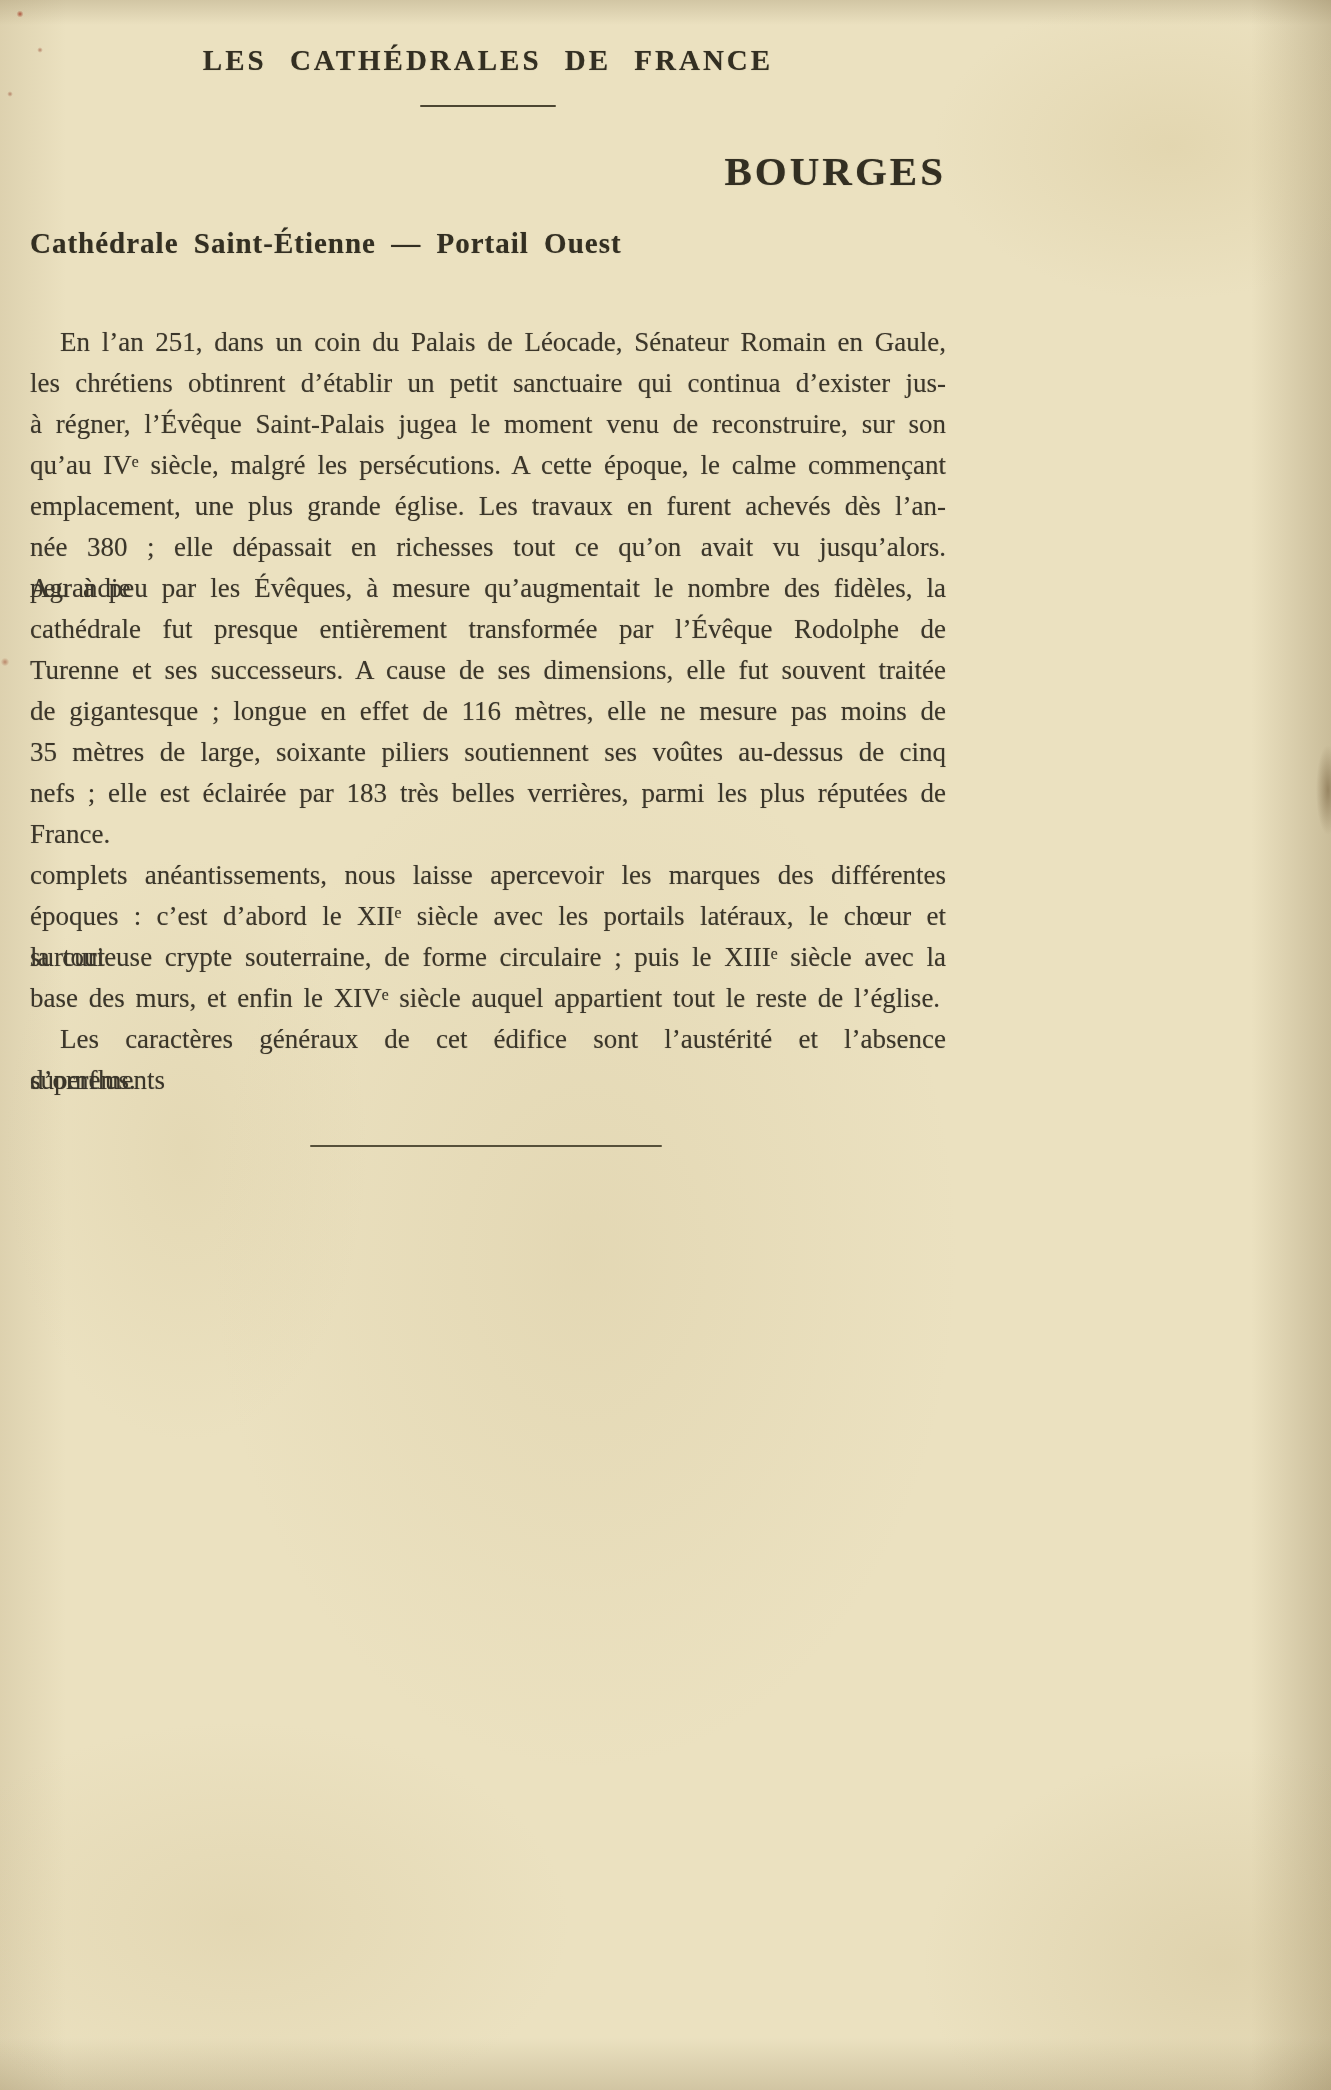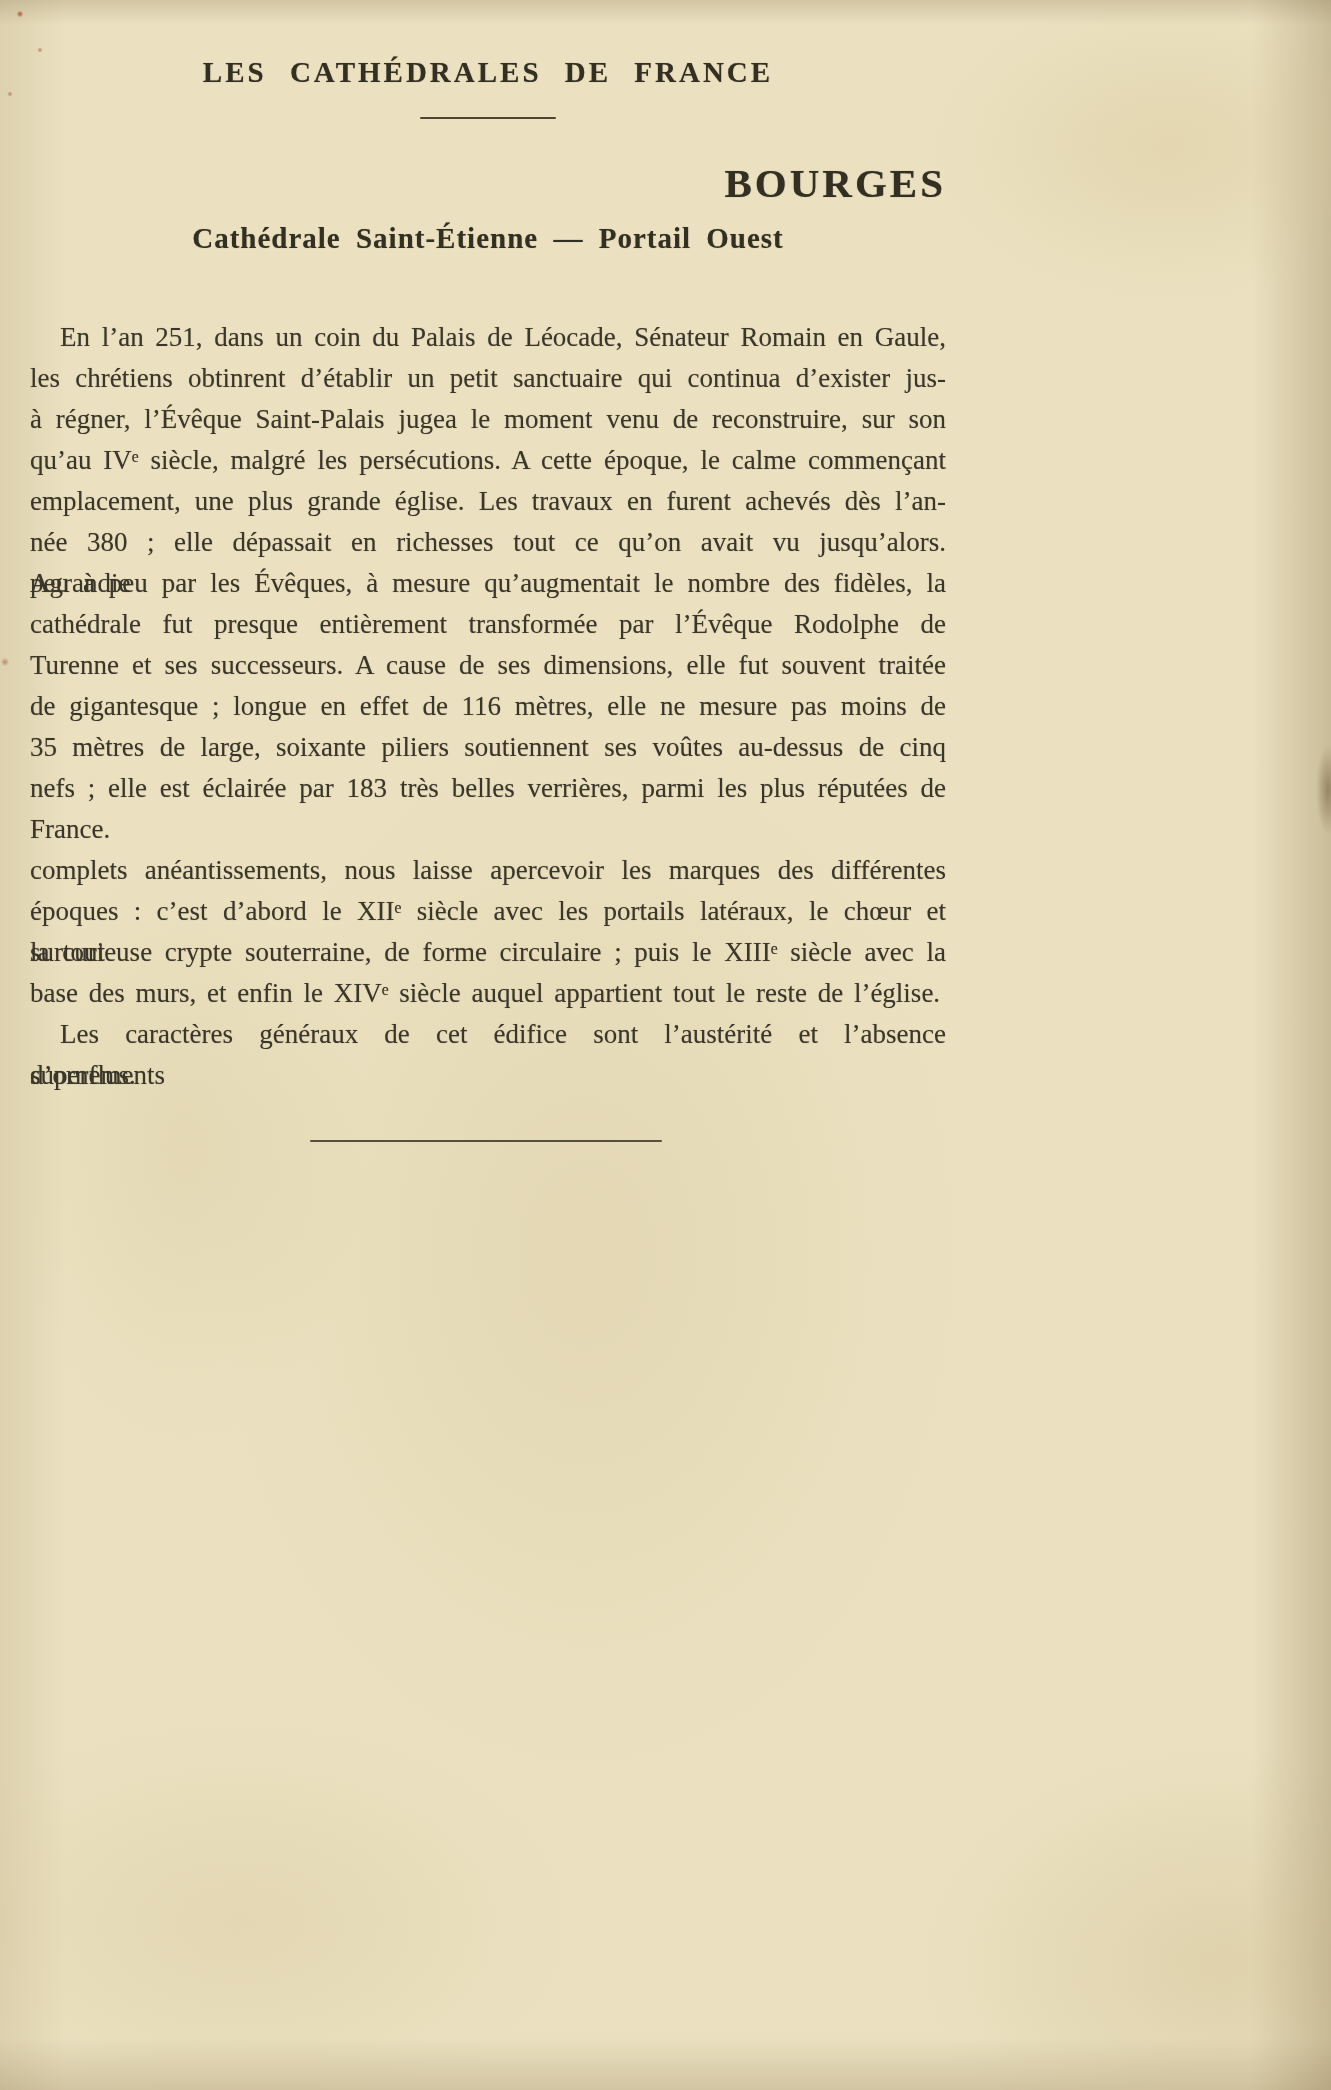--- a/index.html
+++ b/index.html
@@ -19,21 +19,21 @@
       radial-gradient(ellipse 520px 720px at 44% 60%, rgba(188,168,118,0.16), transparent 72%),
       radial-gradient(ellipse 260px 420px at 14% 55%, rgba(196,178,128,0.18), transparent 70%),
       radial-gradient(ellipse 460px 280px at 18% 92%, rgba(200,182,135,0.22), transparent 72%),
       radial-gradient(ellipse 420px 300px at 92% 94%, rgba(186,166,116,0.25), transparent 72%),
       linear-gradient(to right, rgba(120,95,50,0.12), rgba(0,0,0,0) 5%, rgba(0,0,0,0) 94%, rgba(106,85,44,0.26)),
       linear-gradient(to bottom, rgba(95,75,38,0.18), rgba(0,0,0,0) 1.2%, rgba(0,0,0,0) 97.5%, rgba(106,85,44,0.20));
     color: #3b362a;
   }
   .content {
     position: absolute;
-    left: 30px; top: 12px;
+    left: 30px; top: 0;
     width: 916px;
   }
   .header-title {
     margin-top: 44px;
     text-align: center;
     font-weight: bold;
     font-size: 29px;
     letter-spacing: 3px;
     word-spacing: 13px;
     color: #332f22;
@@ -49,22 +49,22 @@
   .page-title {
     margin: 40px 0 0 0;
     text-align: right;
     font-weight: bold;
     font-size: 41px;
     letter-spacing: 3px;
     color: #332f22;
     text-shadow: 0 0 1px rgba(51,47,34,0.5);
   }
   .subtitle {
-    margin-top: 15px;
-    text-align: center;
+    margin-top: 32px;
+    text-align: left;
     font-weight: bold;
     font-size: 29px;
     letter-spacing: 1px;
     word-spacing: 7px;
     color: #332f22;
     text-shadow: 0 0 1px rgba(51,47,34,0.4);
   }
   .body-text {
     margin-top: 62px;
     font-size: 27px;

